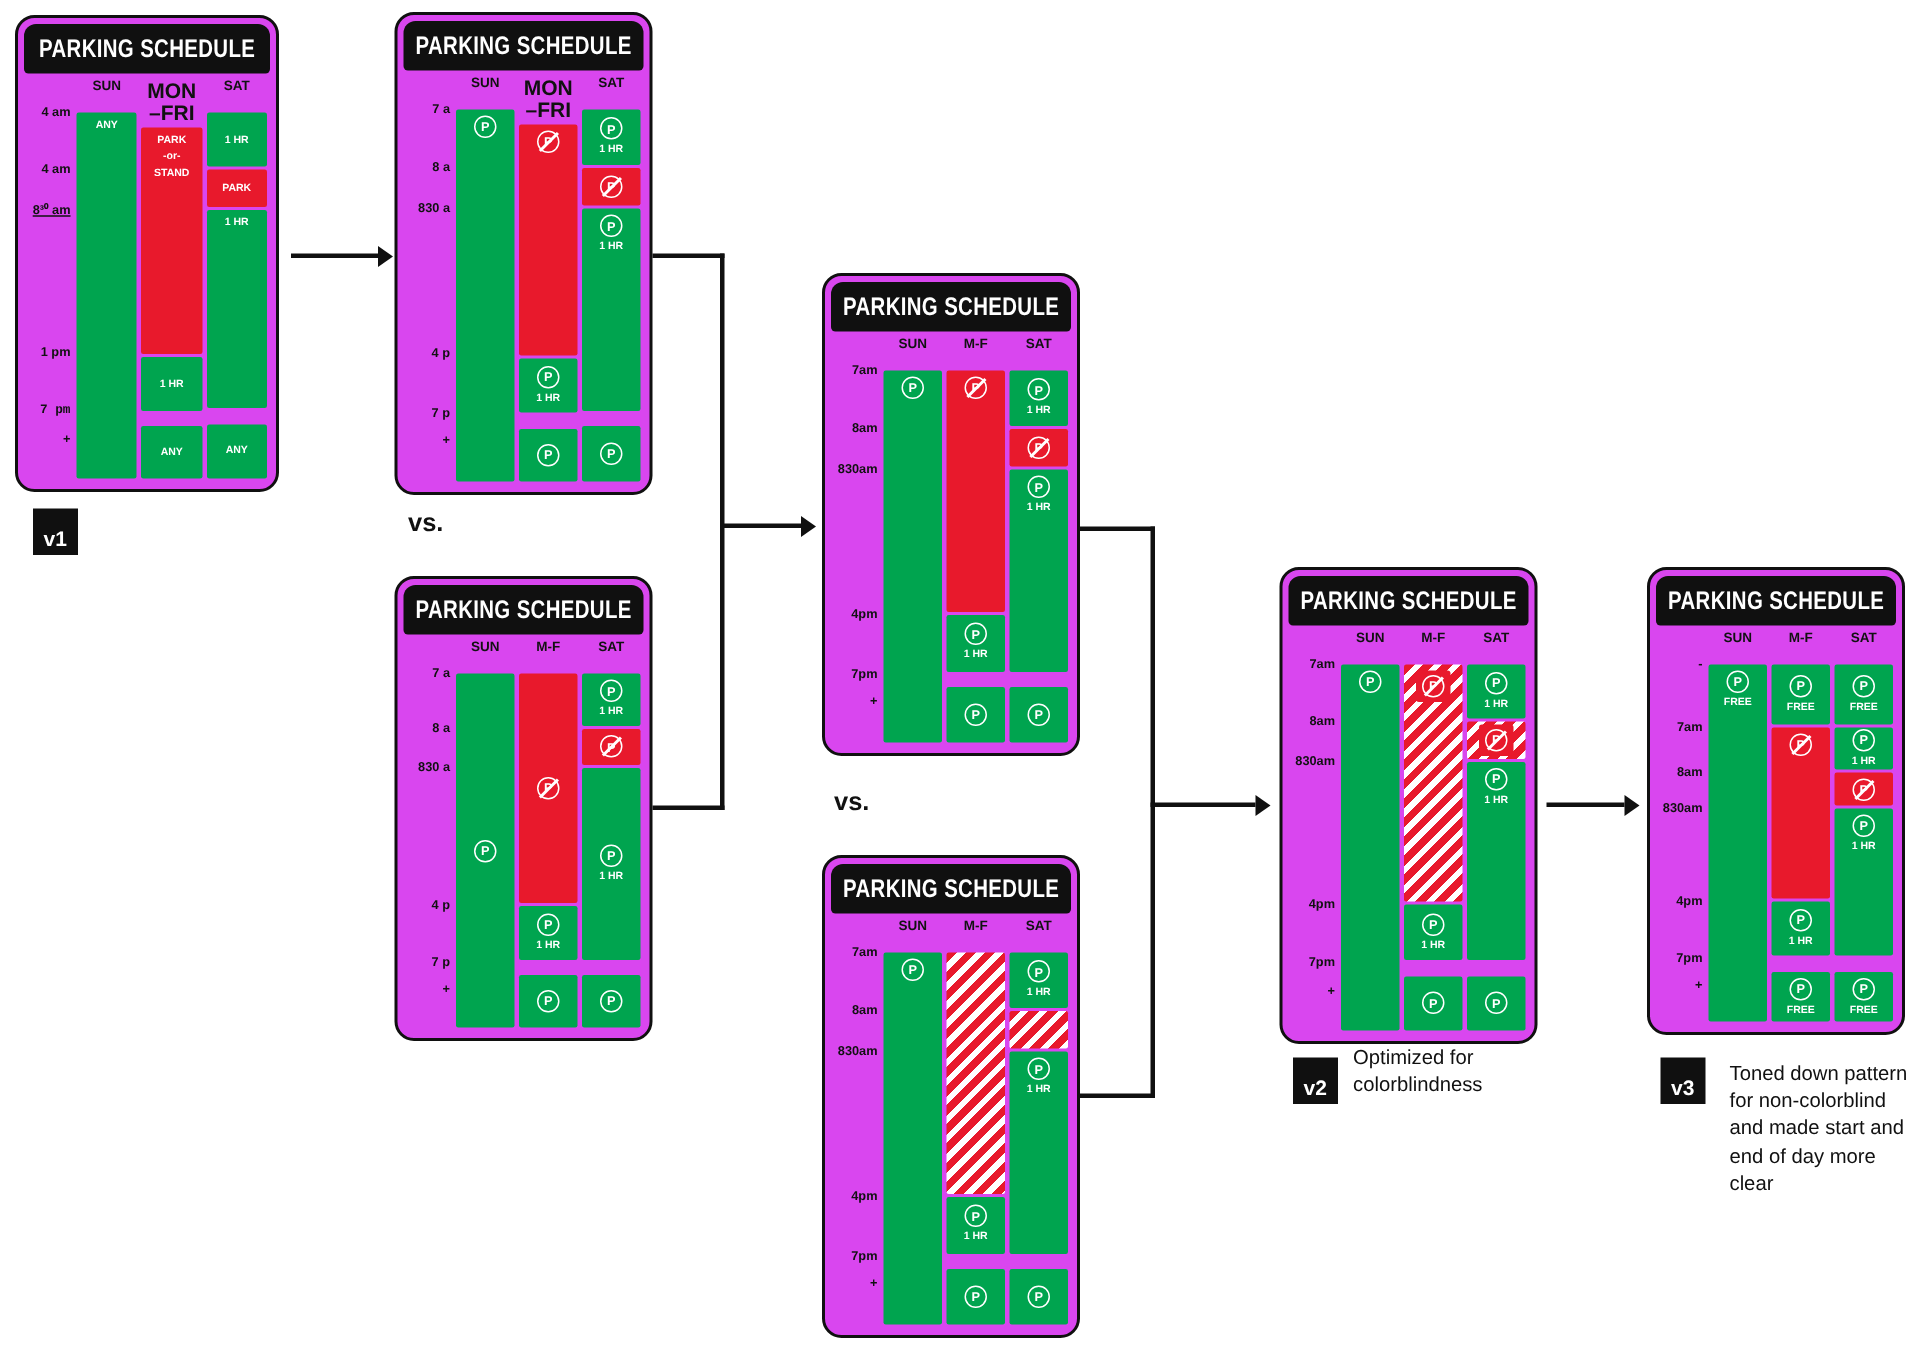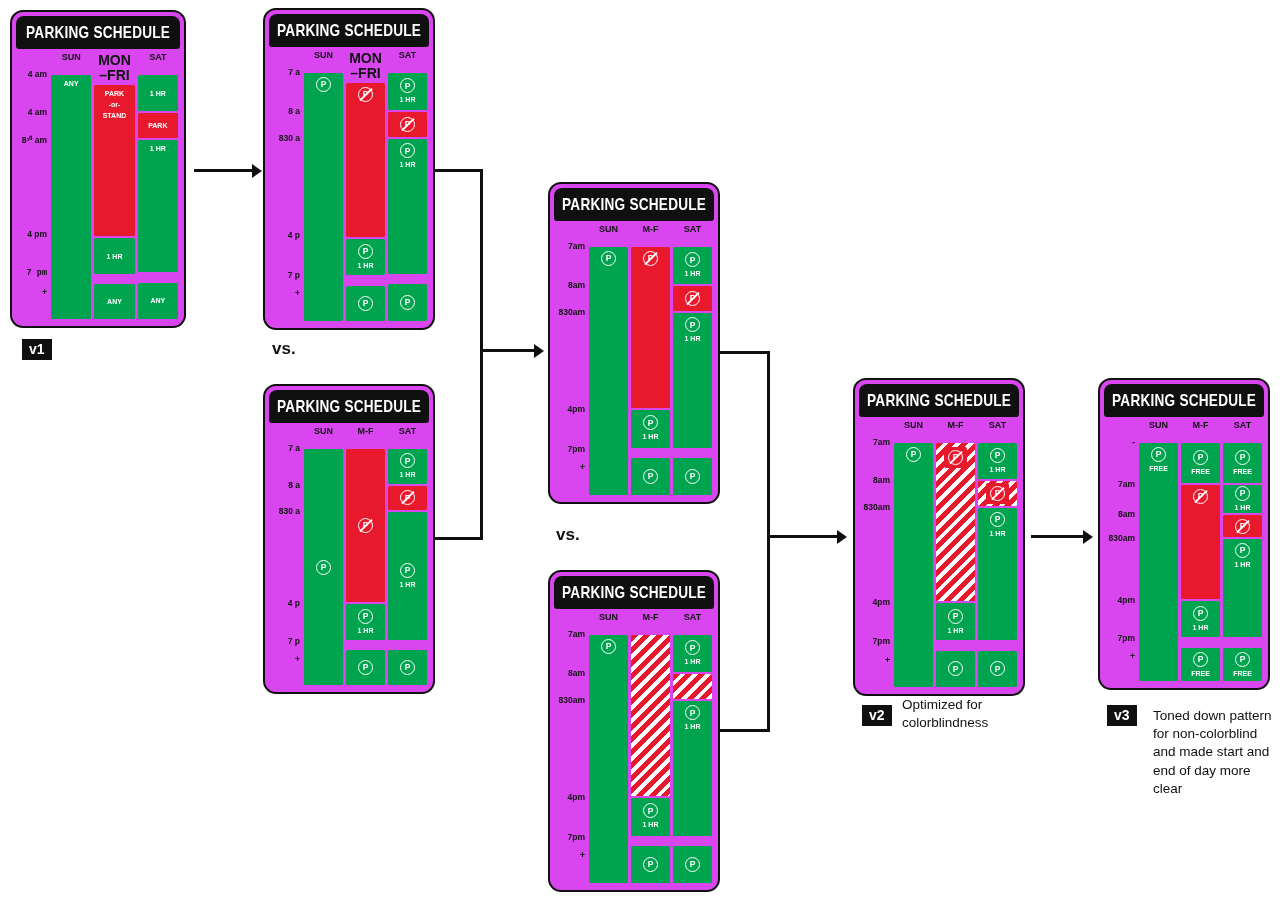--- a/index.html
+++ b/index.html
@@ -66,21 +66,21 @@
 
   
   .line { position:absolute; background:#101010; }
   .arrowhead {
     position:absolute; width:0; height:0;
     border-top:7px solid transparent; border-bottom:7px solid transparent;
     border-left:10px solid #101010;
   }
   .badge {
     position:absolute; background:#101010; color:#fff;
-    font-weight:bold; font-size:14px; padding:2px 7px 3px;
+    font-weight:bold; font-size:14px; padding:12px 7px 3px;
   }
   .caption { position:absolute; font-size:13.5px; line-height:1.35; font-weight:500; color:#111; }
   .vs { position:absolute; font-size:17px; font-weight:bold; color:#111; }
 </style>
 </head>
 <body>
 
 <div class="stage" id="stage">
 
   <div class="line" style="left:194px;top:169px;width:58px;height:3px"></div>
@@ -110,22 +110,22 @@
   <div class="caption" style="left:1153px;top:707px;width:128px">Toned down pattern for non-colorblind and made start and end of day more clear</div>
 
 <div class="sign" style="left: 10px; top: 10px; width: 176px; height: 318px;">
       <div class="sign-header">
         <span>PARKING SCHEDULE</span>
       </div>
       <div class="sign-body">
         <div class="time-gutter">
           <span class="time-label" style="top: 0%;">4 am</span>
           <span class="time-label" style="top: 15.5%;">4 am</span>
-          <span class="time-label" style="top: 26.5%;">8³⁰ am</span>
-          <span class="time-label" style="top: 65%;">4 pm</span>
+          <span class="time-label" style="top: 26.5%; text-decoration: underline;">8³⁰ am</span>
+          <span class="time-label" style="top: 65%;">1 pm</span>
           <span class="time-label" style="top: 81%; font-family: Liberation Mono, monospace;">7 pm</span>
           <span class="time-label" style="top: 88.5%;">+</span>
         </div>
         <div class="sign-cols">
           <div class="sign-col">
             <div class="col-header">
               <div>SUN</div>
             </div>
             <div class="col-track">
               <div class="seg fill-green align-top" style="top: calc(0% + 1px); height: calc(100% - 2px);">

